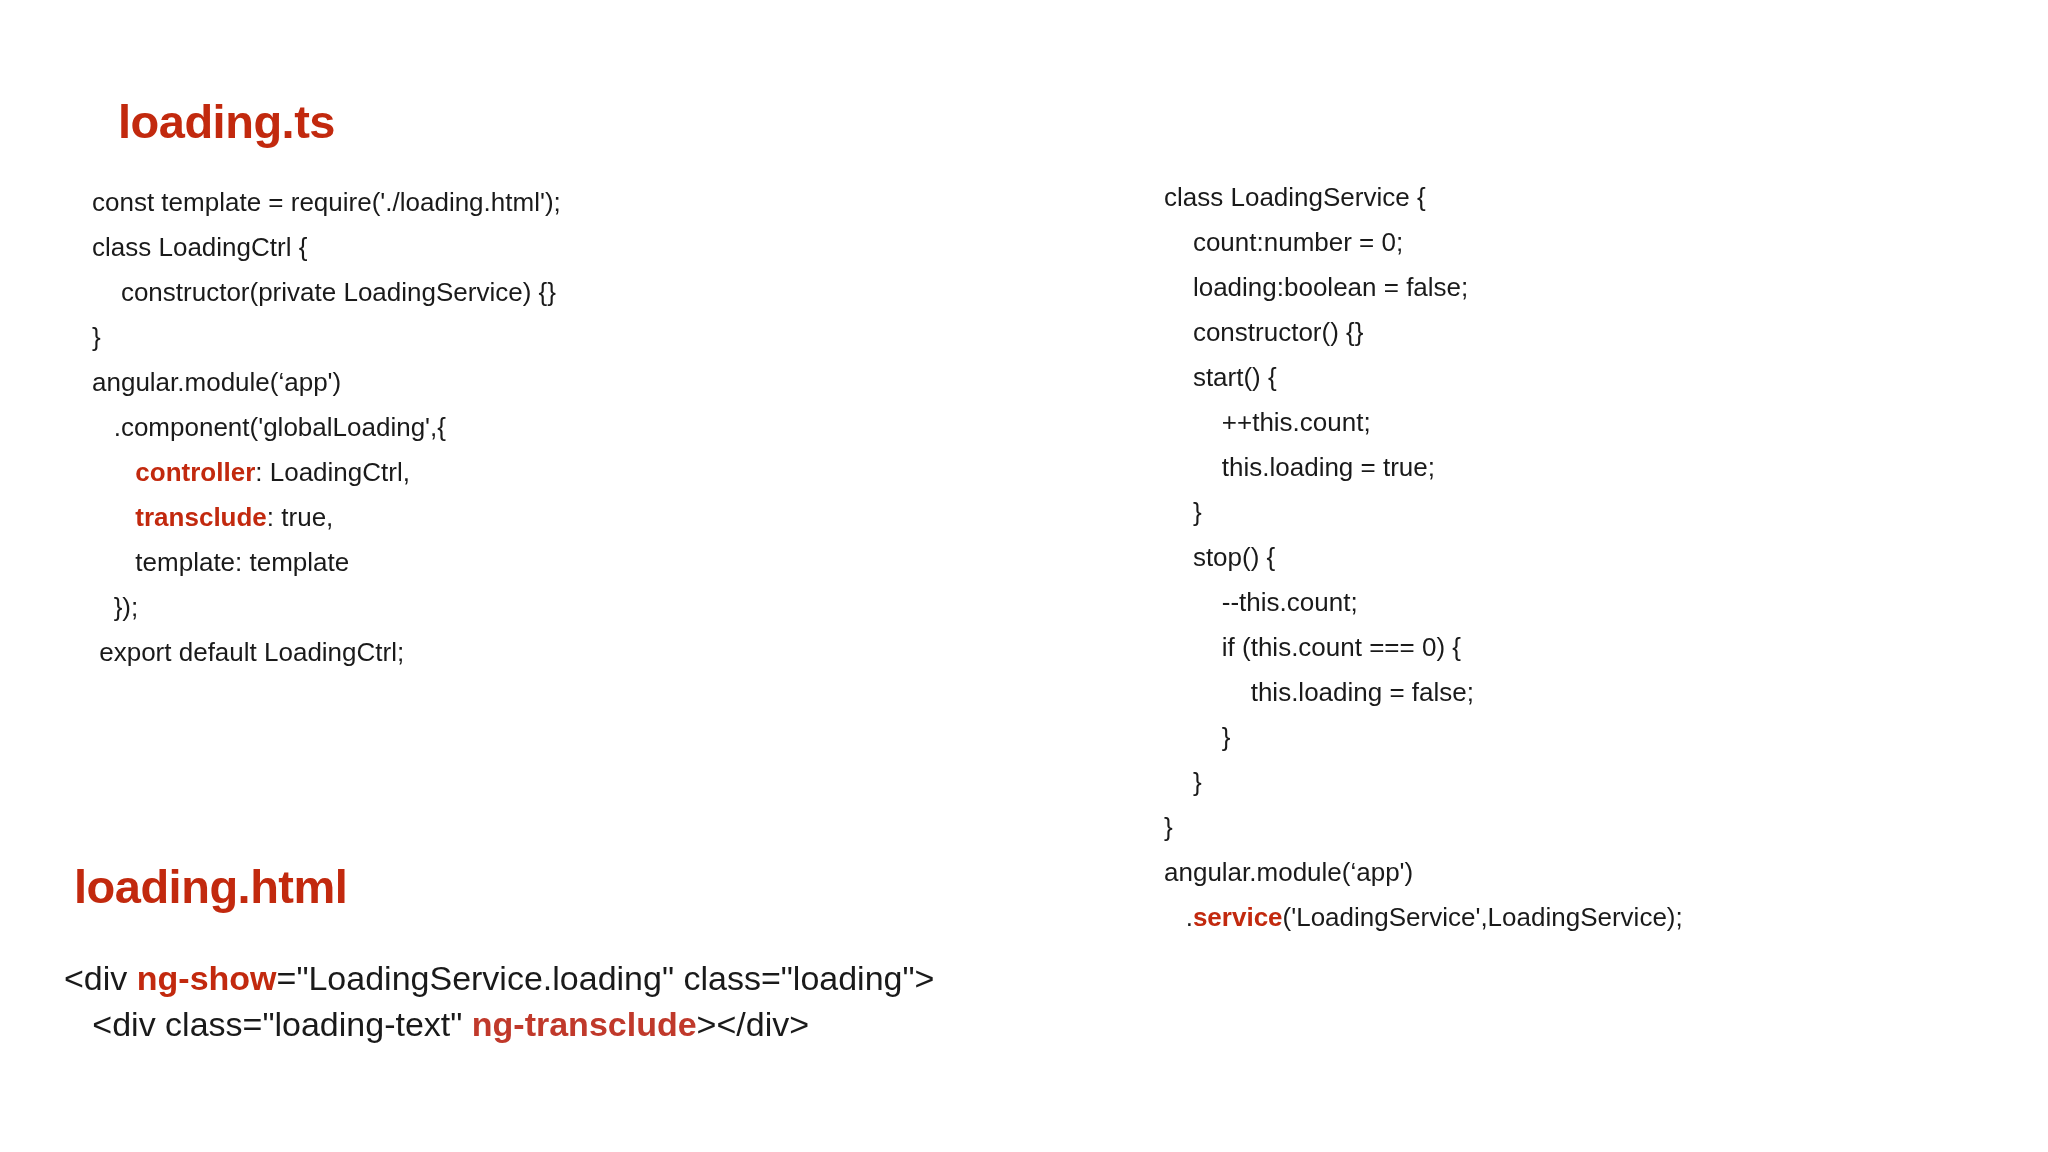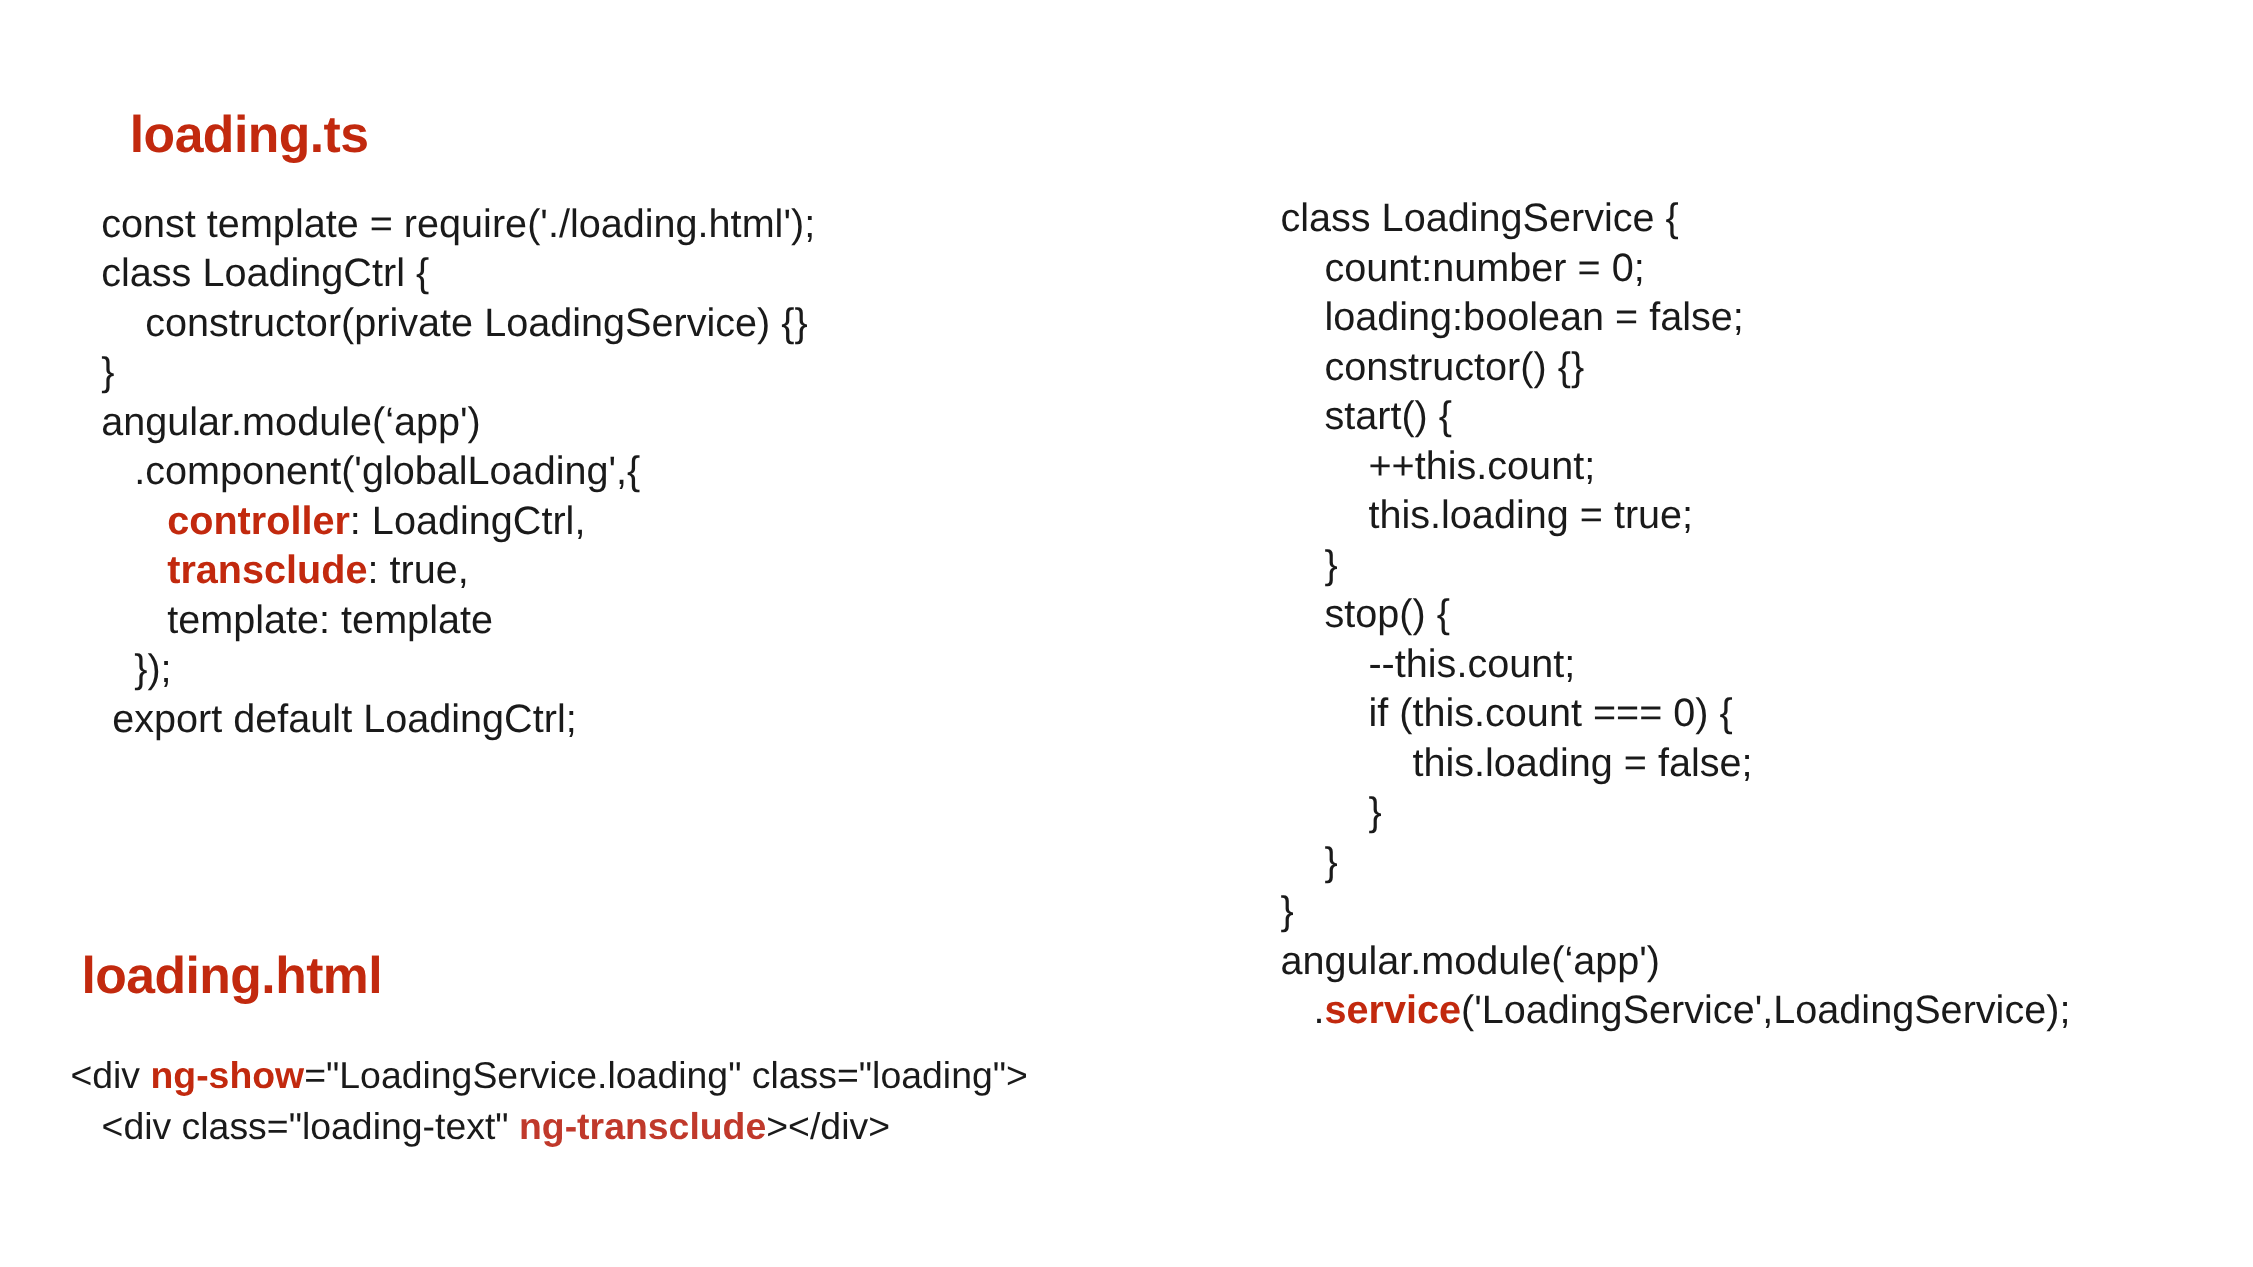--- a/index.html
+++ b/index.html
@@ -46,21 +46,21 @@
     font-size: 47px;
     line-height: 1.1;
     letter-spacing: -0.5px;
     white-space: pre;
     font-family: "Liberation Sans", sans-serif;
   }
 
   
   .code-block {
     font-family: "Liberation Sans", sans-serif;
-    font-size: 36px;
+    font-size: 26px;
     line-height: 45px;
     color: #1a1a1a;
     white-space: pre;
   }
   .code-line {
     white-space: pre;
     min-height: 45px;
   }
   .kw {
     color: #C2290E;

